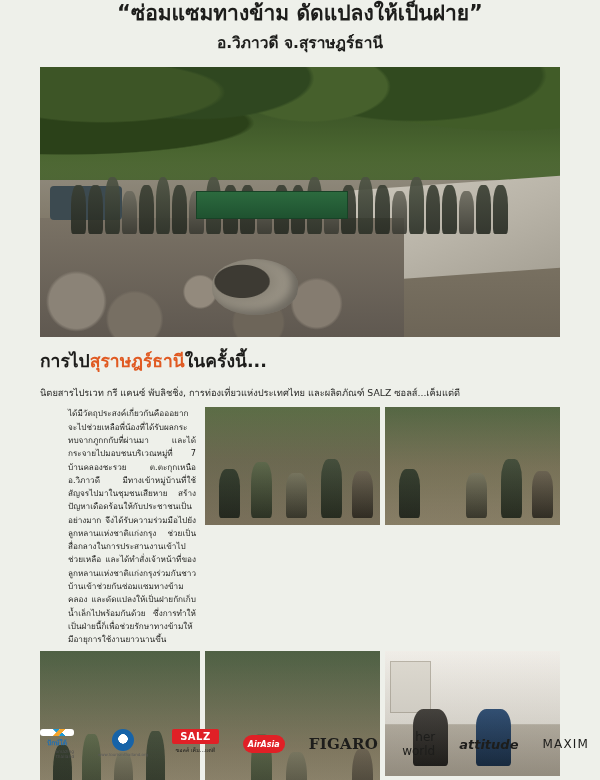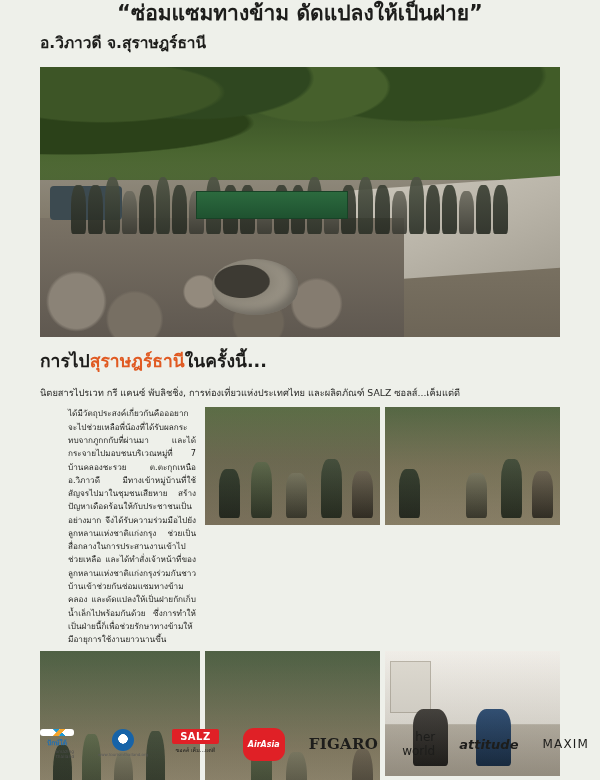--- a/index.html
+++ b/index.html
@@ -31,21 +31,21 @@
     color: #1d1d1b;
     text-align: center;
     letter-spacing: 0px;
     line-height: 1.25;
     white-space: nowrap;
   }
   .subhead {
     font-size: 15.5px;
     font-weight: bold;
     color: #1d1d1b;
-    text-align: left;
+    text-align: center;
     margin-top: 8px;
     line-height: 1.2;
   }
 
   
   .hero {
     margin-top: 14px;
     width: 520px;
     height: 270px;
     position: relative;
@@ -229,21 +229,21 @@
   .logo-salz {
     display: flex; flex-direction: column; align-items: center; gap: 2px;
   }
   .logo-salz .mark {
     background: #e02026; color: #fff; font-weight: bold;
     font-size: 10px; padding: 2px 8px; border-radius: 2px;
     letter-spacing: .5px;
   }
   .logo-salz .t2 { font-size: 5.4px; color: #1d1d1b; }
   .logo-air {
-    width: 42px; height: 33px; border-radius: 11px;
+    width: 42px; height: 18px; border-radius: 11px;
     background: #e02026; color: #fff; font-size: 8px; font-weight: bold;
     display: flex; align-items: center; justify-content: center;
     font-style: italic;
   }
   .logo-figaro {
     font-family: "DejaVu Serif", "Liberation Serif", serif;
     font-size: 15px; font-weight: bold; color: #1d1d1b; letter-spacing: .3px;
   }
   .logo-herworld { font-size: 12px; color: #1d1d1b; }
   .logo-attitude { font-size: 13px; font-weight: bold; color: #1d1d1b; font-style: italic; }

